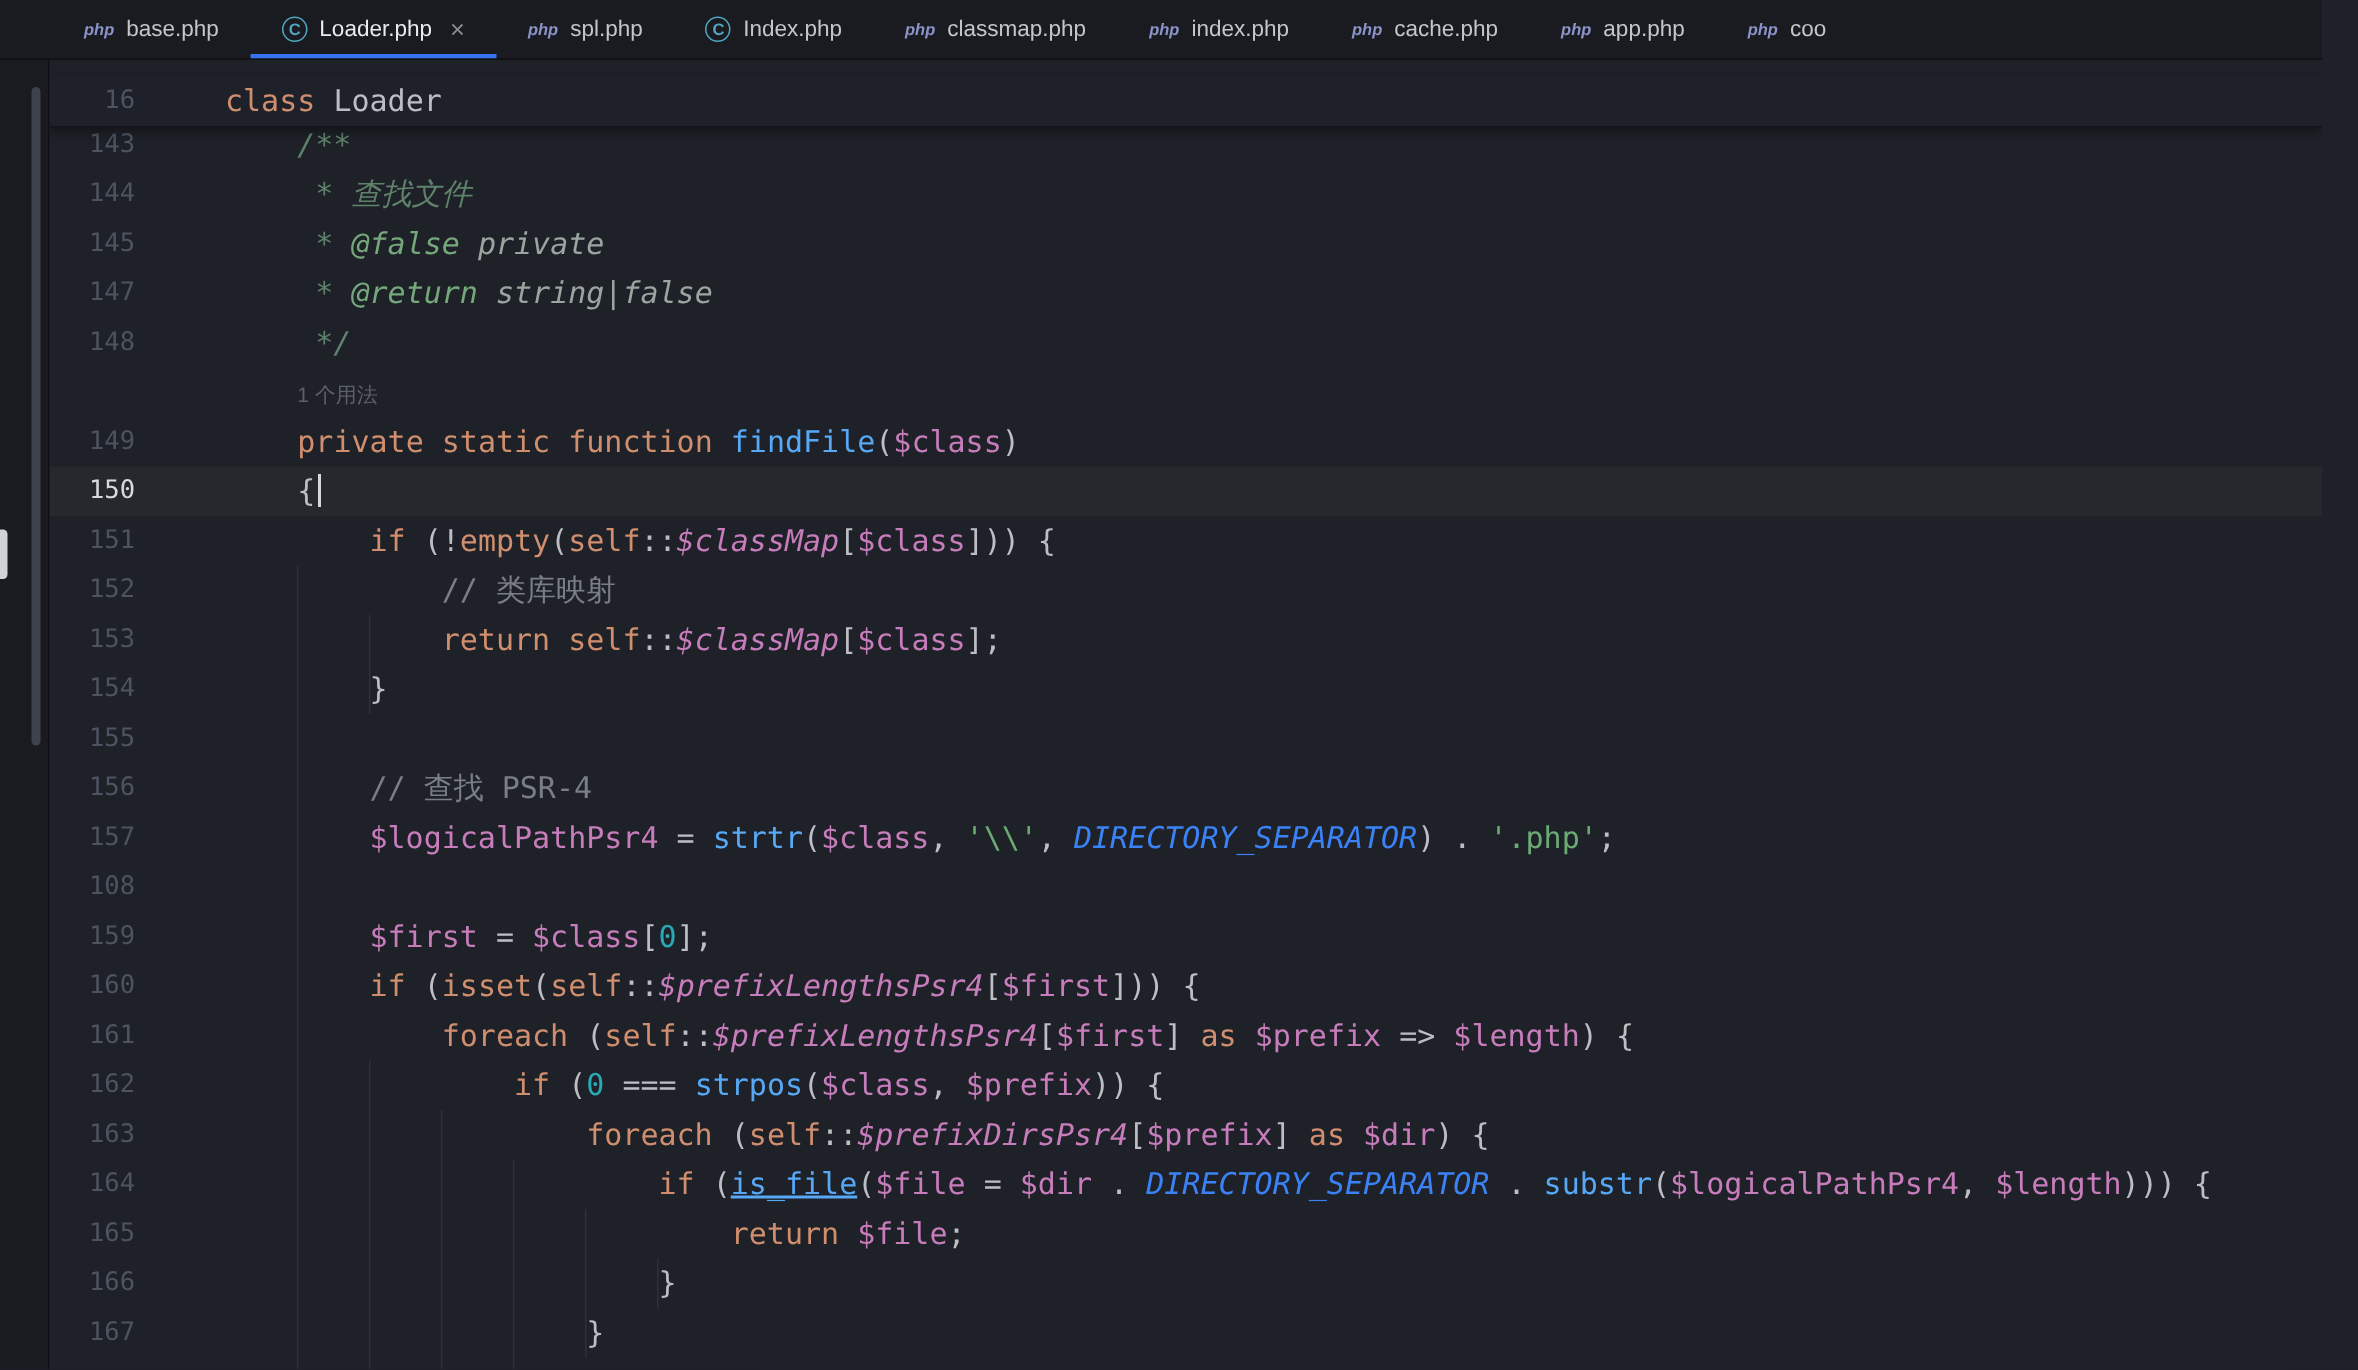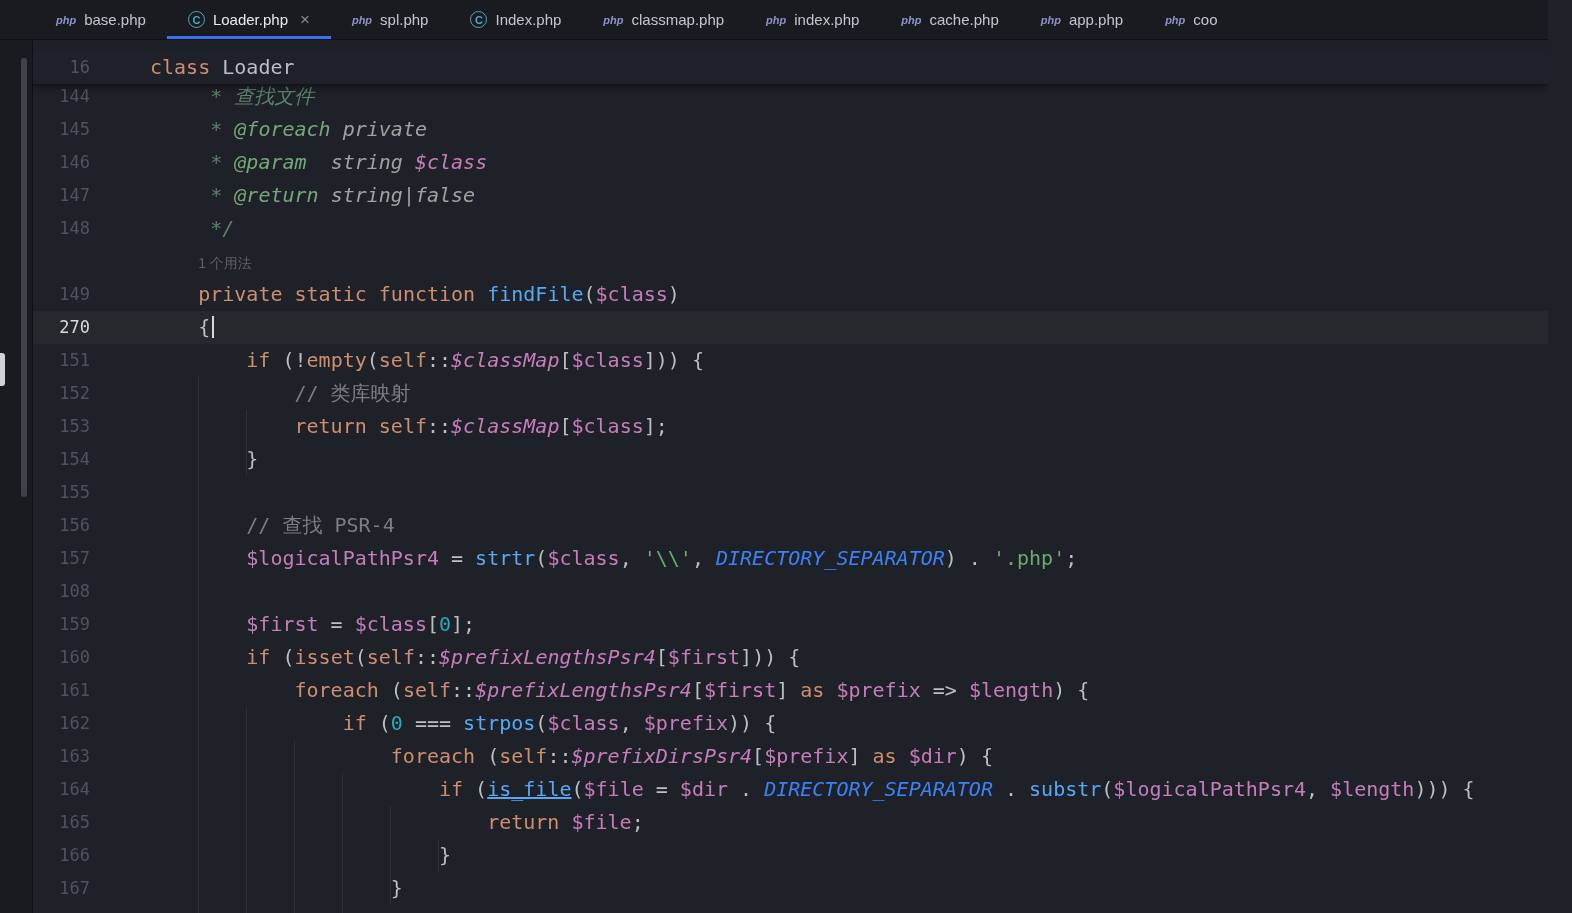--- a/index.html
+++ b/index.html
@@ -119,33 +119,33 @@
   <div class="editor">
     <div class="sticky">
         <div class="row">
           <span class="num">16</span>
           <span class="gap"></span>
           <pre class="code"><span class="tok-kw">class</span><span class="tok-pl"> Loader</span></pre>
         </div>
       </div>
     <div class="rows">
         <div class="row">
+          <span class="num">143</span>
+          <span class="gap"></span>
+          <pre class="code"><span class="tok-doc">    /**</span></pre>
+        </div>
+        <div class="row">
           <span class="num">144</span>
           <span class="gap"></span>
           <pre class="code"><span class="tok-doc">     * 查找文件</span></pre>
         </div>
         <div class="row">
           <span class="num">145</span>
           <span class="gap"></span>
-          <pre class="code"><span class="tok-doc">     * </span><span class="tok-doctag">@foreach</span><span class="tok-doc"> </span><span class="tok-doctype">private</span></pre>
-        </div>
-        <div class="row">
-          <span class="num">146</span>
-          <span class="gap"></span>
-          <pre class="code"><span class="tok-doc">     * </span><span class="tok-doctag">@param</span><span class="tok-doc">  </span><span class="tok-doctype">string</span><span class="tok-doc"> </span><span class="tok-docvar">$class</span></pre>
+          <pre class="code"><span class="tok-doc">     * </span><span class="tok-doctag">@false</span><span class="tok-doc"> </span><span class="tok-doctype">private</span></pre>
         </div>
         <div class="row">
           <span class="num">147</span>
           <span class="gap"></span>
           <pre class="code"><span class="tok-doc">     * </span><span class="tok-doctag">@return</span><span class="tok-doc"> </span><span class="tok-doctype">string|false</span></pre>
         </div>
         <div class="row">
           <span class="num">148</span>
           <span class="gap"></span>
           <pre class="code"><span class="tok-doc">     */</span></pre>
@@ -154,21 +154,21 @@
           <span class="num"></span>
           <span class="gap"></span>
           <pre class="code"><span class="tok-pl">    </span><span class="inlay">1 个用法</span></pre>
         </div>
         <div class="row">
           <span class="num">149</span>
           <span class="gap"></span>
           <pre class="code"><span class="tok-pl">    </span><span class="tok-kw">private</span><span class="tok-pl"> </span><span class="tok-kw">static</span><span class="tok-pl"> </span><span class="tok-kw">function</span><span class="tok-pl"> </span><span class="tok-fn">findFile</span><span class="tok-pl">(</span><span class="tok-var">$class</span><span class="tok-pl">)</span></pre>
         </div>
         <div class="row current">
-          <span class="num">270</span>
+          <span class="num">150</span>
           <span class="gap"></span>
           <pre class="code"><span class="tok-pl">    {</span><span class="caret"></span></pre>
         </div>
         <div class="row">
           <span class="num">151</span>
           <span class="gap"></span>
           <pre class="code"><span class="tok-pl">        </span><span class="tok-kw">if</span><span class="tok-pl"> (!</span><span class="tok-kw">empty</span><span class="tok-pl">(</span><span class="tok-kw">self</span><span class="tok-pl">::</span><span class="tok-prop">$classMap</span><span class="tok-pl">[</span><span class="tok-var">$class</span><span class="tok-pl">])) {</span></pre>
         </div>
         <div class="row">
           <span class="num">152</span>

